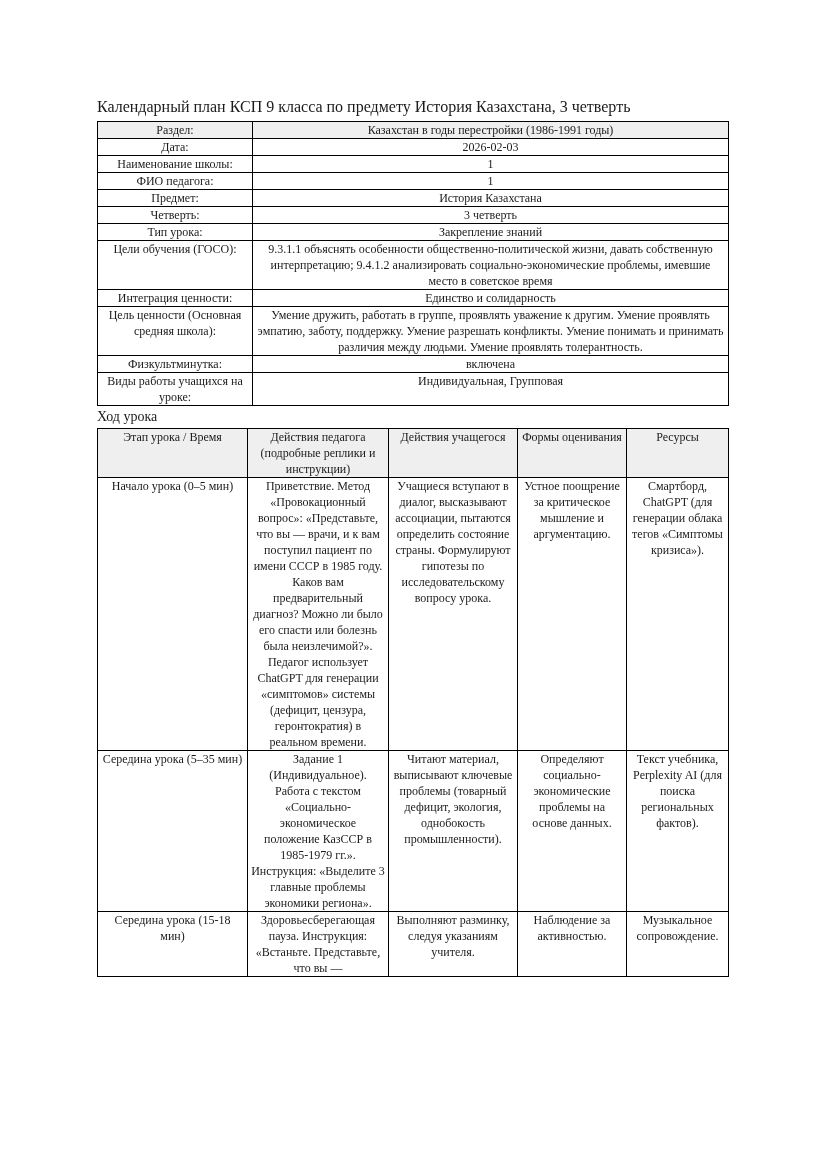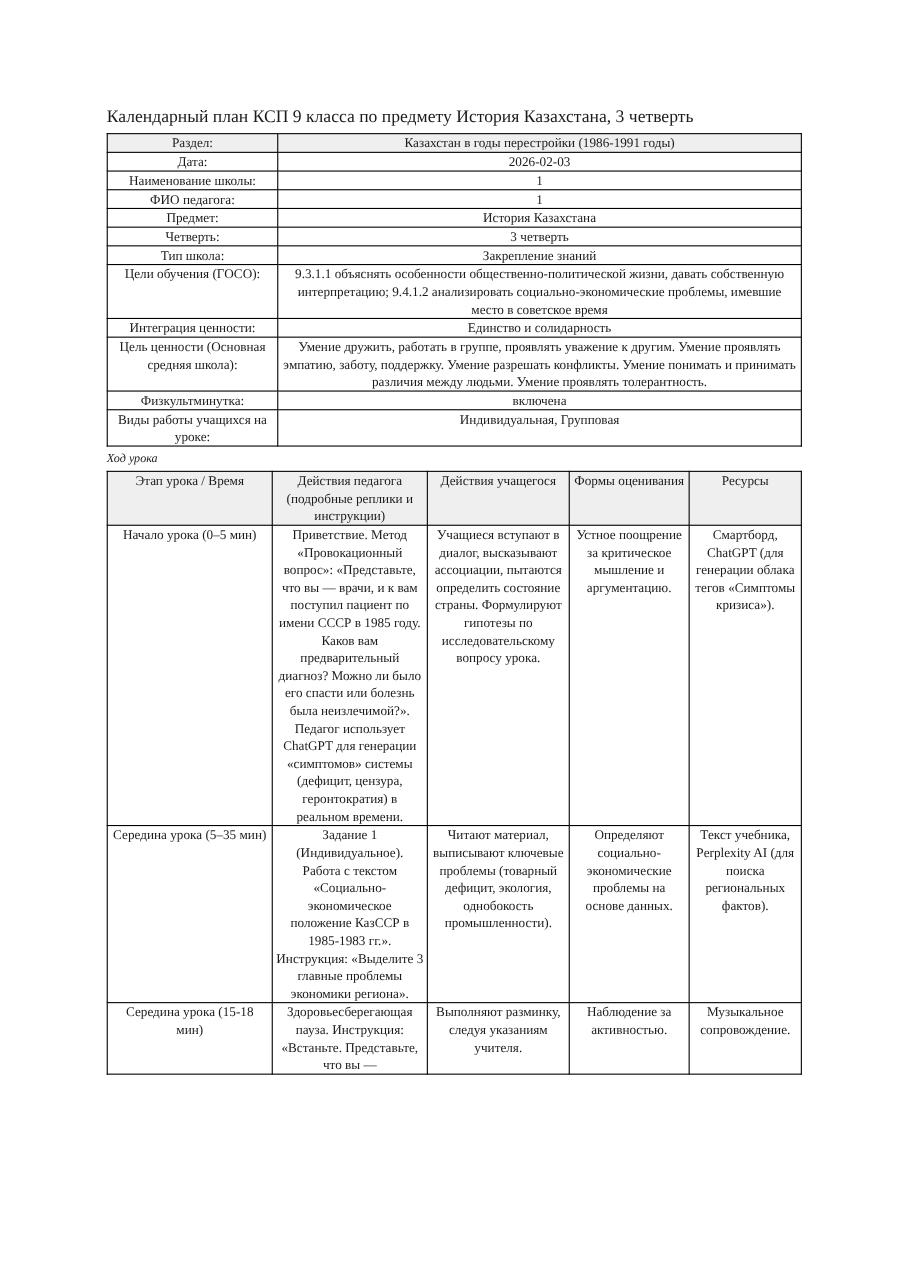--- a/index.html
+++ b/index.html
@@ -44,24 +44,23 @@
     line-height:16px;
     font-weight:normal;
     text-align:center;
     overflow-wrap:break-word;
     word-wrap:break-word;
   }
   tr.shaded td, thead th{
     background:var(--header-bg);
   }
   .section-label{
-    font-size:11px;
+    font-size:14px;
     line-height:16px;
     margin:3px 0 3px 0;
-    font-style:italic;
   }
 </style>
 </head>
 <body>
 
 <div class="page">
   <div class="content">
 
     <div class="doc-title">Календарный план КСП 9 класса по предмету История Казахстана, 3 четверть</div>
 
@@ -89,21 +88,21 @@
         </tr>
         <tr>
           <td>Предмет:</td>
           <td>История Казахстана</td>
         </tr>
         <tr>
           <td>Четверть:</td>
           <td>3 четверть</td>
         </tr>
         <tr>
-          <td>Тип школа:</td>
+          <td>Тип урока:</td>
           <td>Закрепление знаний</td>
         </tr>
         <tr>
           <td>Цели обучения (ГОСО):</td>
           <td>9.3.1.1 объяснять особенности общественно-политической жизни, давать собственную интерпретацию; 9.4.1.2 анализировать социально-экономические проблемы, имевшие место в советское время</td>
         </tr>
         <tr>
           <td>Интеграция ценности:</td>
           <td>Единство и солидарность</td>
         </tr>
@@ -144,21 +143,21 @@
       <tbody>
         <tr>
           <td>Начало урока (0–5 мин)</td>
           <td>Приветствие. Метод «Провокационный вопрос»: «Представьте, что вы — врачи, и к вам поступил пациент по имени СССР в 1985 году. Каков вам предварительный диагноз? Можно ли было его спасти или болезнь была неизлечимой?». Педагог использует ChatGPT для генерации «симптомов» системы (дефицит, цензура, геронтократия) в реальном времени.</td>
           <td>Учащиеся вступают в диалог, высказывают ассоциации, пытаются определить состояние страны. Формулируют гипотезы по исследовательскому вопросу урока.</td>
           <td>Устное поощрение за критическое мышление и аргументацию.</td>
           <td>Смартборд, ChatGPT (для генерации облака тегов «Симптомы кризиса»).</td>
         </tr>
         <tr>
           <td>Середина урока (5–35 мин)</td>
-          <td>Задание 1 (Индивидуальное). Работа с текстом «Социально-экономическое положение КазССР в 1985-1983 гг.». Инструкция: «Выделите 3 главные проблемы экономики региона».</td>
+          <td>Задание 1 (Индивидуальное). Работа с текстом «Социально-экономическое положение КазССР в 1985-1979 гг.». Инструкция: «Выделите 3 главные проблемы экономики региона».</td>
           <td>Читают материал, выписывают ключевые проблемы (товарный дефицит, экология, однобокость промышленности).</td>
           <td>Определяют социально-экономические проблемы на основе данных.</td>
           <td>Текст учебника, Perplexity AI (для поиска региональных фактов).</td>
         </tr>
         <tr>
           <td>Середина урока (15-18 мин)</td>
           <td>Здоровьесберегающая пауза. Инструкция: «Встаньте. Представьте, что вы —</td>
           <td>Выполняют разминку, следуя указаниям учителя.</td>
           <td>Наблюдение за активностью.</td>
           <td>Музыкальное сопровождение.</td>

